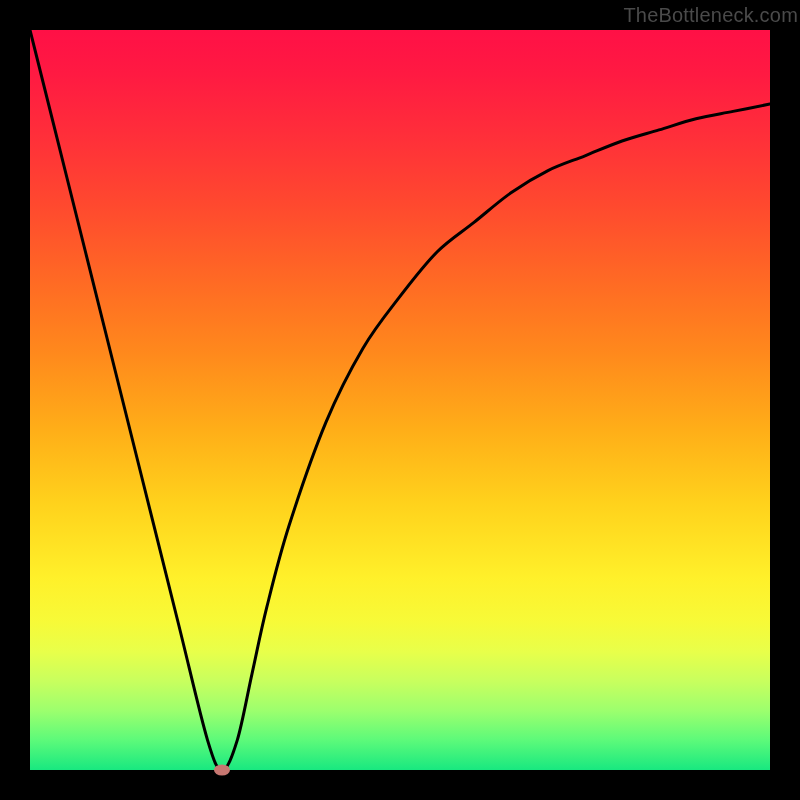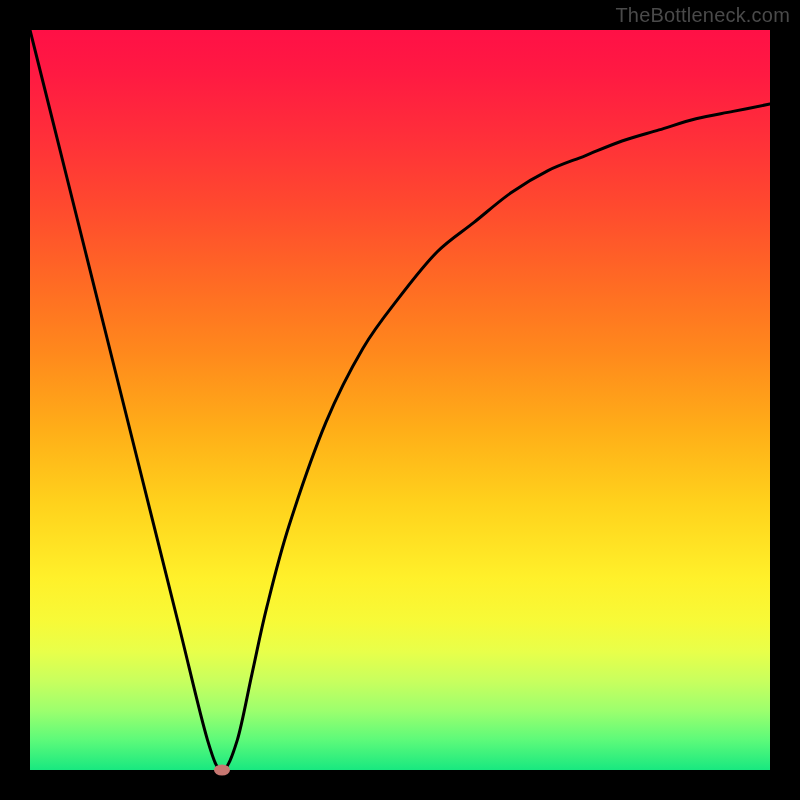--- a/index.html
+++ b/index.html
@@ -40,21 +40,21 @@
       #e8ff4a 84%,
       #c8ff5e 88%,
       #9cff6e 92%,
       #5cfa7a 96%,
       #18e880 100%
     );
   }
   .attribution {
     position: absolute;
     top: 4px;
-    right: 10px;
+    right: 2px;
     color: #4a4a4a;
     font-size: 20px;
     font-weight: 500;
     letter-spacing: 0.2px;
     text-align: right;
   }
   svg.curve {
     position: absolute;
     left: 0;
     top: 0;

